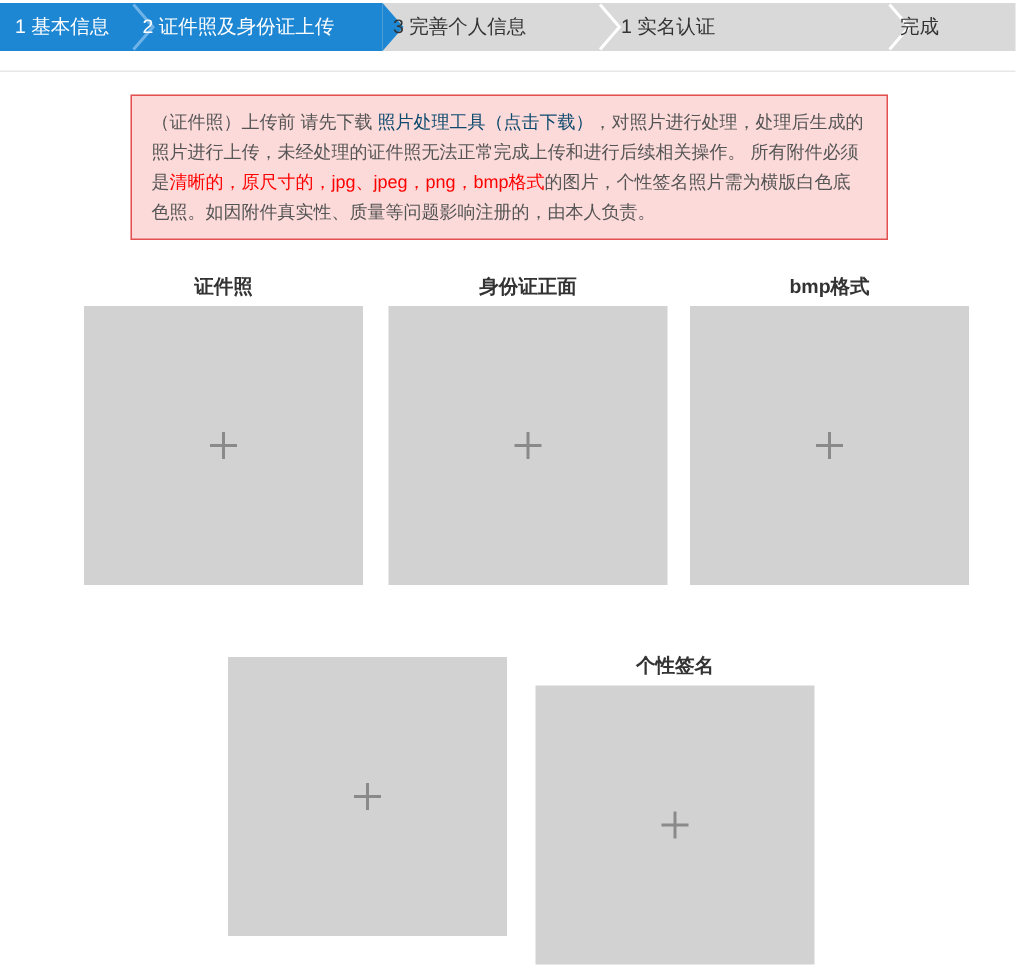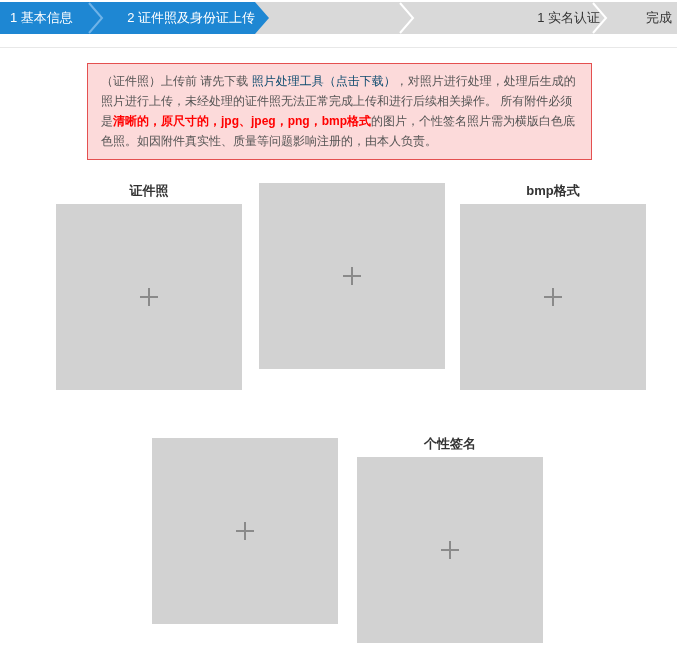--- a/index.html
+++ b/index.html
@@ -20,21 +20,21 @@
   }
   .stepbar-arrow {
     position:absolute; left:255px; top:0; width:0; height:0;
     border-top:16px solid transparent;
     border-bottom:16px solid transparent;
     border-left:14px solid #1e87d3;
   }
   .chev { position:absolute; top:0; }
   .step-label {
     position:absolute; top:0; height:32px; line-height:32px;
-    font-size:13px; text-align:right; white-space:nowrap; cursor:default;
+    font-size:13px; text-align:left; white-space:nowrap; cursor:default;
   }
   .step-on  { color:#ffffff; }
   .step-off { color:#333333; }
   .sl1 { left:10px; text-align:right; }
   .sl2 { left:95px;  width:160px; }
   .sl3 { left:262px; width:152px; }
   .sl4 { left:414px; width:186px; }
   .sl5 { left:600px; width:72px; }
 
   .top-divider {
@@ -43,21 +43,21 @@
   }
 
   
   .notice {
     position:absolute; left:87px; top:63px; width:505px; box-sizing:border-box;
     background:#fcdada; border:1px solid #e45050;
     padding:7px 13px 8px 13px;
     font-size:12px; line-height:20px; color:#555555;
   }
   .notice a.dl-link { color:#0c4a6e; text-decoration:none; cursor:pointer; }
-  .notice .hl { color:#ff0000; font-weight:bold; }
+  .notice .hl { color:#ff0000; font-weight:normal; }
 
   
   .cell { position:absolute; }
   .cell-label {
     display:block; text-align:center; font-size:13px; font-weight:bold;
     color:#333333; height:15px; line-height:15px; margin-bottom:6px;
     white-space:nowrap;
   }
   .upload-box {
     width:186px; height:186px; background:#d2d2d2;
@@ -93,37 +93,39 @@
   </svg>
   <svg class="chev" style="left:399px;" width="16" height="32">
     <polyline points="1,1 14,16 1,31" fill="none" stroke="#ffffff" stroke-width="2"></polyline>
   </svg>
   <svg class="chev" style="left:592px;" width="16" height="32">
     <polyline points="1,1 14,16 1,31" fill="none" stroke="#ffffff" stroke-width="2"></polyline>
   </svg>
 
   <div class="step-label step-on sl1">1 基本信息</div>
   <div class="step-label step-on sl2">2 证件照及身份证上传</div>
+  <div class="step-label step-off sl3">3 完善个人信息</div>
   <div class="step-label step-off sl4">1 实名认证</div>
   <div class="step-label step-off sl5">完成</div>
 </div>
 
 <div class="top-divider"></div>
 
 <div class="notice">
   <span>（证件照）上传前 请先下载 </span><a class="dl-link">照片处理工具（点击下载）</a><span>，对照片进行处理，处理后生成的照片进行上传，未经处理的证件照无法正常完成上传和进行后续相关操作。 所有附件必须是</span><span class="hl">清晰的，原尺寸的，jpg、jpeg，png，bmp格式</span><span>的图片，个性签名照片需为横版白色底色照。如因附件真实性、质量等问题影响注册的，由本人负责。</span>
 </div>
 
 <div class="cell c1">
   <span class="cell-label">证件照</span>
   <div class="upload-box">
     <span class="plus"></span>
   </div>
 </div>
 <div class="cell c2">
+  <span class="cell-label">身份证正面</span>
   <div class="upload-box">
     <span class="plus"></span>
   </div>
 </div>
 <div class="cell c3">
   <span class="cell-label">bmp格式</span>
   <div class="upload-box">
     <span class="plus"></span>
   </div>
 </div>

